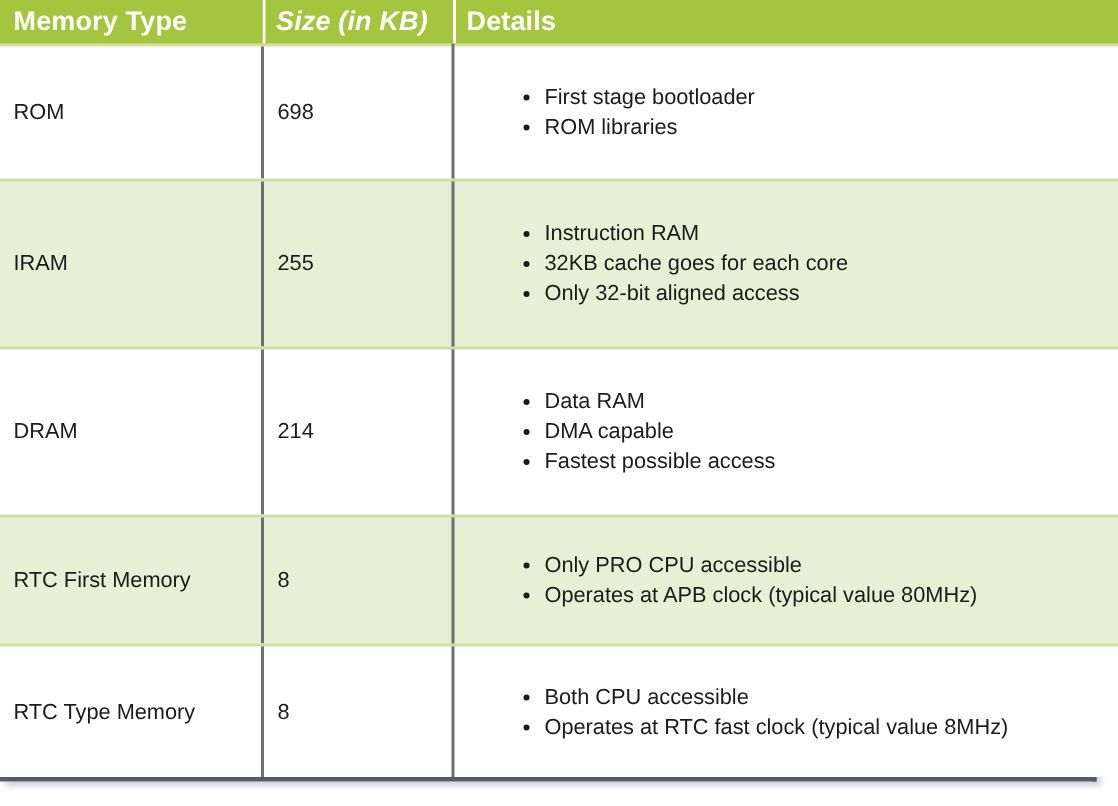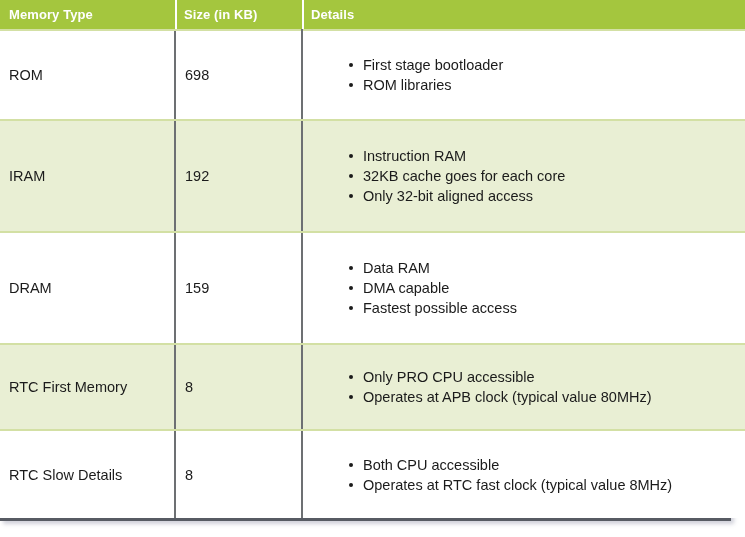--- a/index.html
+++ b/index.html
@@ -35,31 +35,31 @@
     height: 518px;
   }
 
   
   thead tr {
     height: 30px;
   }
   thead th {
     background: #a4c63e;
     color: #ffffff;
-    font-size: 13px;
+    font-size: 18px;
     font-weight: bold;
     text-align: left;
     padding: 0 0 0 9px;
     vertical-align: middle;
     border: none;
     letter-spacing: 0.1px;
     white-space: nowrap;
   }
   thead th.col-type   { width: 166px; }
-  thead th.col-size   { width: 118px; }
+  thead th.col-size   { width: 118px; font-style: italic; }
   thead th.col-detail { width: 444px; }
 
   thead th.col-size,
   thead th.col-detail {
     box-shadow: inset 2px 0 0 #ffffff;
   }
 
   
   tbody tr.row-white { background: #ffffff; }
   tbody tr.row-tint  { background: #e9efd4; }
@@ -145,33 +145,33 @@
         <td class="cell-detail">
           <ul class="bullets">
             <li>First stage bootloader</li>
             <li>ROM libraries</li>
           </ul>
         </td>
       </tr>
 
       <tr class="row-tint r1">
         <td class="cell-type">IRAM</td>
-        <td class="cell-size">192</td>
+        <td class="cell-size">255</td>
         <td class="cell-detail">
           <ul class="bullets">
             <li>Instruction RAM</li>
             <li>32KB cache goes for each core</li>
             <li>Only 32-bit aligned access</li>
           </ul>
         </td>
       </tr>
 
       <tr class="row-white r2">
         <td class="cell-type">DRAM</td>
-        <td class="cell-size">159</td>
+        <td class="cell-size">214</td>
         <td class="cell-detail">
           <ul class="bullets">
             <li>Data RAM</li>
             <li>DMA capable</li>
             <li>Fastest possible access</li>
           </ul>
         </td>
       </tr>
 
       <tr class="row-tint r3">
@@ -179,21 +179,21 @@
         <td class="cell-size">8</td>
         <td class="cell-detail">
           <ul class="bullets">
             <li>Only PRO CPU accessible</li>
             <li>Operates at APB clock (typical value 80MHz)</li>
           </ul>
         </td>
       </tr>
 
       <tr class="row-white r4">
-        <td class="cell-type">RTC Slow Details</td>
+        <td class="cell-type">RTC Type Memory</td>
         <td class="cell-size">8</td>
         <td class="cell-detail">
           <ul class="bullets">
             <li>Both CPU accessible</li>
             <li>Operates at RTC fast clock (typical value 8MHz)</li>
           </ul>
         </td>
       </tr>
 
     </tbody>

